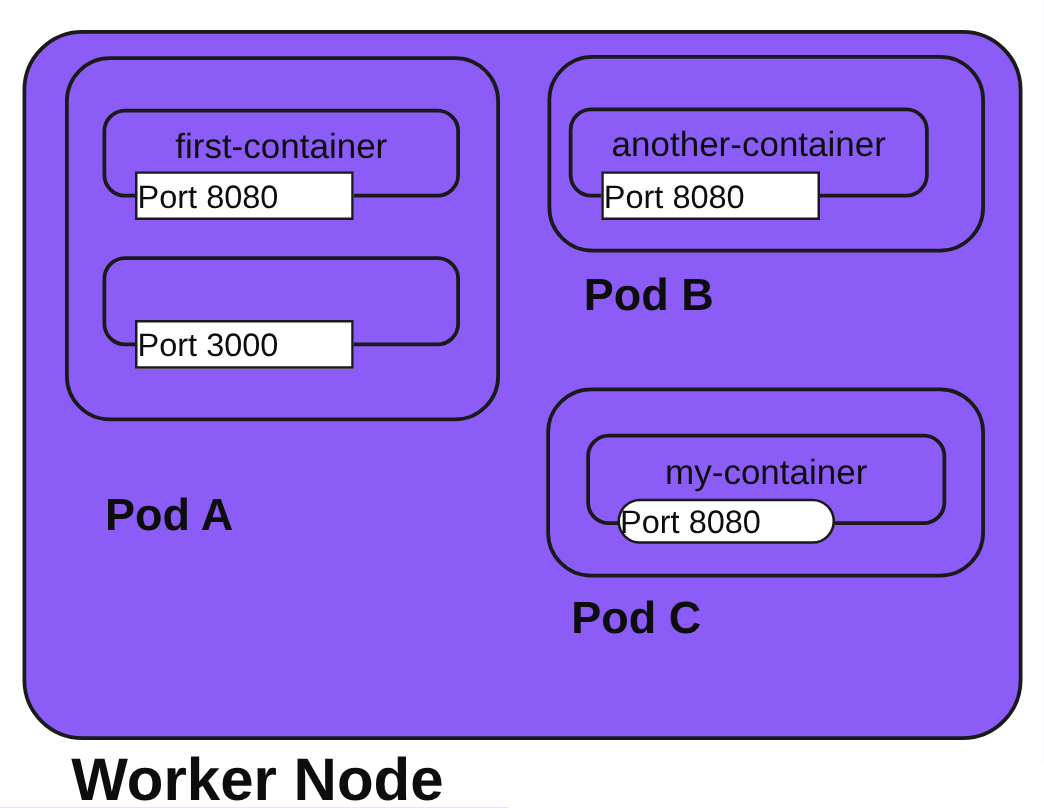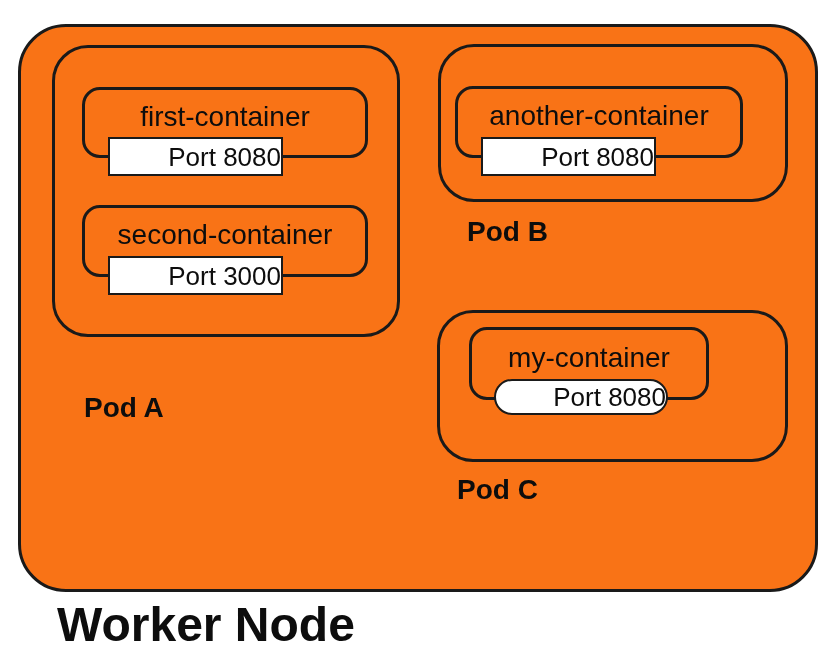--- a/index.html
+++ b/index.html
@@ -13,21 +13,21 @@
     height: 646px;
     background: #ffffff;
     font-family: "Liberation Sans", sans-serif;
     color: #0d0d0d;
     overflow: hidden;
   }
   .box {
     position: absolute;
     box-sizing: border-box;
     border: 3px solid #1a1a1a;
-    background: #f97316;
+    background: #8b5cf6;
   }
   .node-box {
     left: 18px; top: 24px;
     width: 800px; height: 568px;
     border-radius: 48px;
   }
   .pod-box {
     border-radius: 36px;
   }
   .pod-a { left: 52px; top: 45px;  width: 348px; height: 292px; }
@@ -39,52 +39,52 @@
     align-items: center;
     justify-content: center;
     padding-bottom: 12px;
     font-size: 28px;
     line-height: 1;
     white-space: nowrap;
   }
   .c-first  { left: 82px;  top: 87px;  width: 286px; height: 71px; }
   .c-second { left: 82px;  top: 205px; width: 286px; height: 72px; }
   .c-another{ left: 455px; top: 86px;  width: 288px; height: 72px; }
-  .c-my     { left: 469px; top: 327px; width: 240px; height: 73px; }
+  .c-my     { left: 469px; top: 347px; width: 288px; height: 73px; }
   .port-badge {
     position: absolute;
     box-sizing: border-box;
     left: 23px;
     bottom: -21px;
     width: 175px;
     height: 39px;
     border: 2px solid #1a1a1a;
     background: #ffffff;
     display: flex;
     align-items: center;
-    justify-content: flex-end;
+    justify-content: flex-start;
     font-size: 26px;
     line-height: 1;
     white-space: nowrap;
   }
   .port-pill {
     left: 22px;
     bottom: -18px;
     width: 174px;
     height: 36px;
     border-radius: 19px;
   }
   .diagram-label {
     position: absolute;
     font-weight: 700;
     line-height: 1;
     white-space: nowrap;
     color: #0d0d0d;
   }
-  .pod-label { font-size: 28px; }
+  .pod-label { font-size: 36px; }
   .label-pod-a { left: 84px;  top: 350px; margin-top: 44px; }
   .label-pod-b { left: 467px; top: 218px; }
   .label-pod-c { left: 457px; top: 476px; }
   .node-label  { left: 57px;  top: 601px; font-size: 48px; }
 </style>
 </head>
 <body>
 
 <div class="stage">
 
@@ -93,21 +93,20 @@
   <div class="box pod-box pod-a"></div>
 
   <div class="box container-box c-first">
     <span>first-container</span>
     <div class="port-badge">
       <span>Port 8080</span>
     </div>
   </div>
 
   <div class="box container-box c-second">
-    <span>second-container</span>
     <div class="port-badge">
       <span>Port 3000</span>
     </div>
   </div>
 
   <div class="diagram-label pod-label label-pod-a">Pod A</div>
 
   <div class="box pod-box pod-b"></div>
 
   <div class="box container-box c-another">

